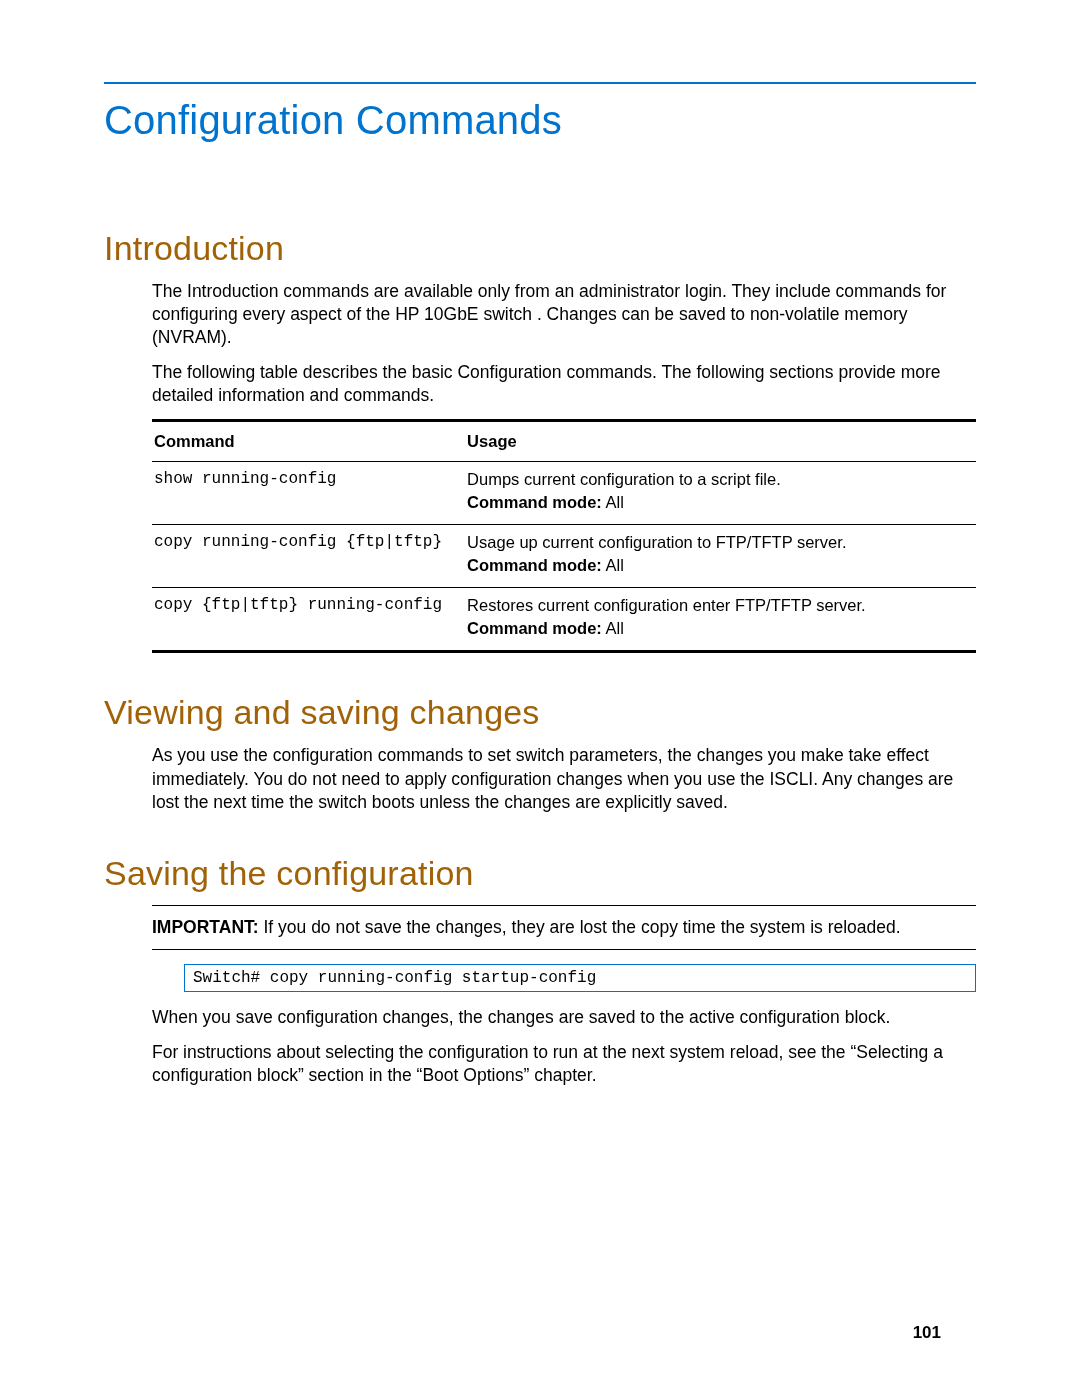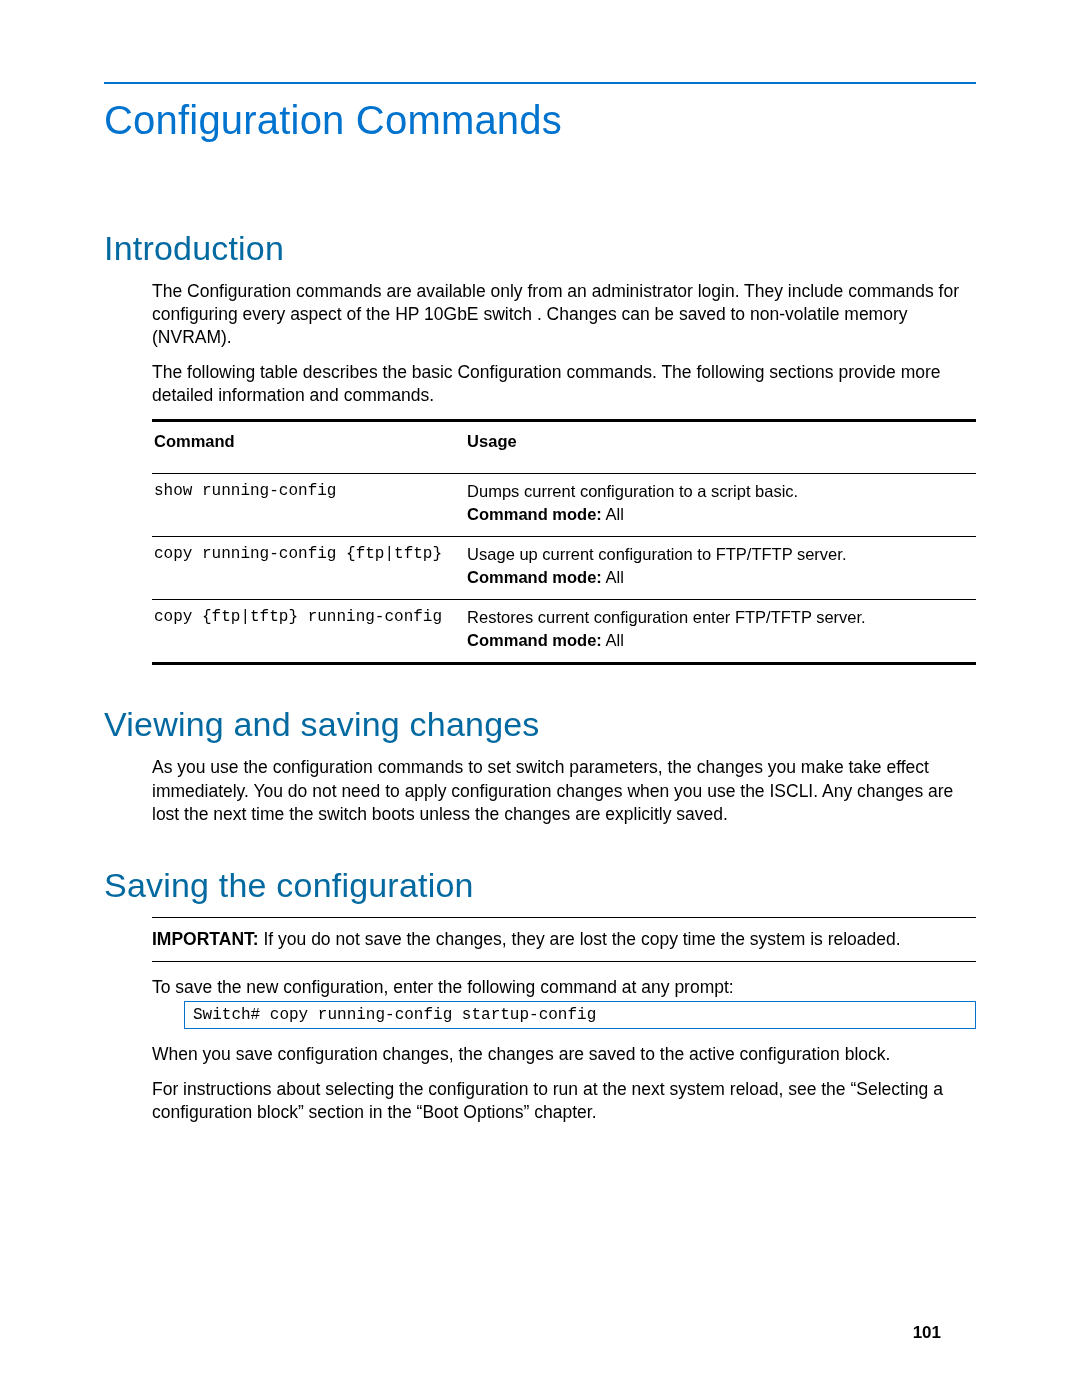--- a/index.html
+++ b/index.html
@@ -21,21 +21,21 @@
   h1.title {
     font-size: 40px;
     font-weight: 400;
     color: #0073cf;
     margin-bottom: 86px;
     letter-spacing: 0.2px;
   }
   h2.section {
     font-size: 34px;
     font-weight: 400;
-    color: #0369a1;
+    color: #a16207;
     margin-bottom: 12px;
     letter-spacing: 0.2px;
   }
   .body-block {
     padding-left: 48px;
     margin-bottom: 40px;
   }
   p.body {
     font-size: 17.5px;
     line-height: 1.32;
@@ -48,21 +48,21 @@
   }
   .table-caption .tlabel { font-weight: 700; }
   table.cmd {
     width: 100%;
     border-collapse: collapse;
     font-size: 16.5px;
   }
   table.cmd thead th {
     text-align: left;
     font-weight: 700;
-    padding: 10px 6px 22px 2px;
+    padding: 10px 6px 10px 2px;
     border-top: 3px solid #000;
     border-bottom: 1.5px solid #000;
   }
   table.cmd tbody td {
     vertical-align: top;
     padding: 8px 6px 8px 2px;
     border-bottom: 1px solid #000;
   }
   table.cmd tbody tr:last-child td {
     border-bottom: 3px solid #000;
@@ -102,36 +102,36 @@
 </head>
 <body>
 
 <div class="page">
   <div class="top-rule"></div>
 
   <h1 class="title">Configuration Commands</h1>
 
   <h2 class="section">Introduction</h2>
   <div class="body-block">
-    <p class="body">The Configuration commands are available only from an administrator login. They include commands for configuring every aspect of the HP 10GbE switch . Changes can be saved to non-volatile memory (NVRAM).</p>
+    <p class="body">The Introduction commands are available only from an administrator login. They include commands for configuring every aspect of the HP 10GbE switch . Changes can be saved to non-volatile memory (NVRAM).</p>
     <p class="body">The following table describes the basic Configuration commands. The following sections provide more detailed information and commands.</p>
 
 
     <table class="cmd">
       <thead>
         <tr>
           <th>Command</th>
           <th>Usage</th>
         </tr>
       </thead>
       <tbody>
         <tr>
           <td class="cmdcol">show running-config</td>
           <td>
-            <div class="usage-line">Dumps current configuration to a script basic.</div>
+            <div class="usage-line">Dumps current configuration to a script file.</div>
             <div class="usage-line">
               <span class="mode-label">Command mode:</span><span> All</span>
             </div>
           </td>
         </tr>
         <tr>
           <td class="cmdcol">copy running-config {ftp|tftp}</td>
           <td>
             <div class="usage-line">Usage up current configuration to FTP/TFTP server.</div>
             <div class="usage-line">
@@ -159,21 +159,20 @@
 
   <h2 class="section">Saving the configuration</h2>
   <div class="body-block" style="margin-bottom:0;">
 
     <div class="important-block">
       <p>
         <span class="important-label">IMPORTANT:</span><span> If you do not save the changes, they are lost the copy time the system is reloaded.</span>
       </p>
     </div>
 
-    <p class="body" style="margin-bottom:2px;">To save the new configuration, enter the following command at any prompt:</p>
     <div class="code-box">Switch# copy running-config startup-config</div>
 
     <p class="body">When you save configuration changes, the changes are saved to the active configuration block.</p>
     <p class="body">For instructions about selecting the configuration to run at the next system reload, see the “Selecting a configuration block” section in the “Boot Options” chapter.</p>
   </div>
 </div>
 
 <div class="page-num">101</div>
 
 </body></html>

